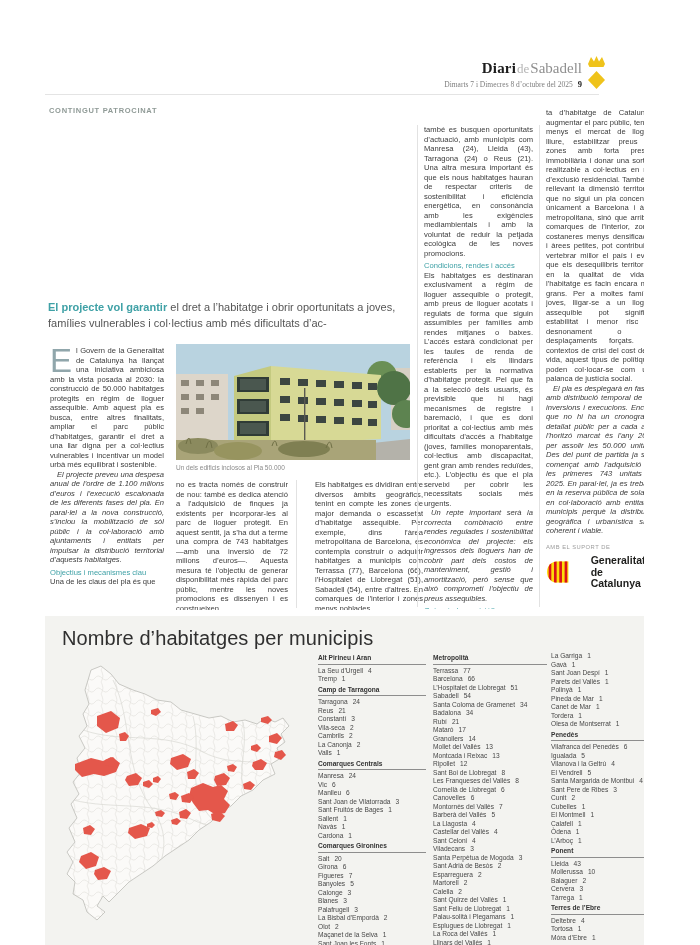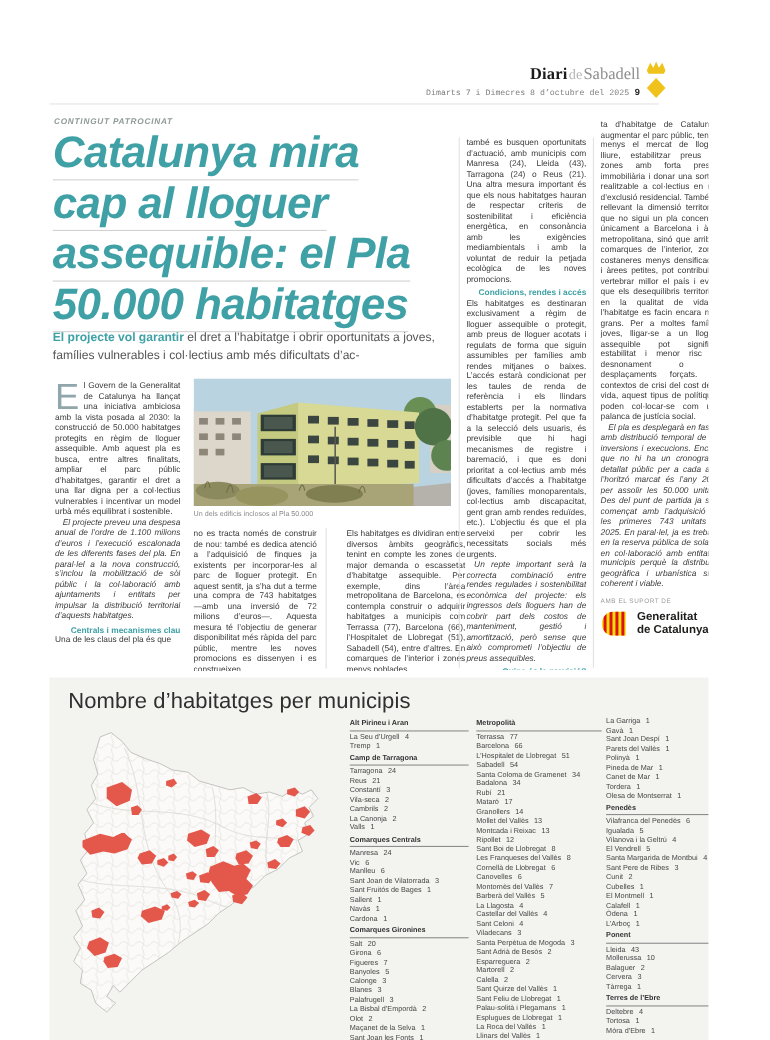--- a/index.html
+++ b/index.html
@@ -4,28 +4,28 @@
 <style>
   html,body{margin:0;padding:0;background:#ffffff;}
   .page{position:relative;width:644px;height:945px;background:#fff;overflow:hidden;
         font-family:"Liberation Sans",sans-serif;color:#3b3b3b;margin-top:28px;}
 
   
   .masthead{position:absolute;top:31px;right:62px;text-align:right;font-family:"Liberation Serif",serif;}
   .mh-bold{font-size:15px;font-weight:700;color:#1c1c1c;letter-spacing:.2px;}
   .mh-de{font-size:13px;color:#b5b5b5;margin:0 1px;}
   .mh-light{font-size:15px;color:#8f8f8f;}
-  .dateline{font-size:7.5px;color:#7d7d7d;margin-top:2px;font-family:Liberation Mono, monospace;}
+  .dateline{font-size:7.5px;color:#7d7d7d;margin-top:2px;font-family:Liberation Serif, serif;}
   .pagenum{font-weight:700;color:#222;margin-left:5px;font-size:8.5px;}
   .diari-logo{position:absolute;top:27px;right:38px;width:19px;height:36px;}
   .top-rule{position:absolute;left:45px;right:45px;top:66px;border-top:1px solid #e4e4e4;}
 
   
   .kicker{position:absolute;left:49px;top:78px;font-size:7.5px;font-weight:700;
-          letter-spacing:.7px;color:#8f9a96;font-style:italic;}
+          letter-spacing:.7px;color:#8f9a96;}
   .headline{position:absolute;left:48px;top:91px;width:380px;}
   .headline .hl span{display:inline-block;font-style:italic;font-weight:600;font-size:40px;
        letter-spacing:-.6px;color:var(--teal);line-height:1.0;padding-bottom:4px;
        border-bottom:1px solid #d2d2d2;margin-bottom:1px;}
   .standfirst{position:absolute;left:48px;top:272px;width:372px;font-size:11px;
        line-height:15.5px;color:#565656;}
   .standfirst b{color:var(--teal);font-weight:700;}
 
   
   .photo{position:absolute;left:176px;top:316px;width:234px;height:116px;overflow:hidden;}
@@ -33,31 +33,31 @@
 
   
   .col{position:absolute;font-size:7.6px;line-height:9.5px;color:#3b3b3b;text-align:justify;overflow:hidden;}
   #col1{left:50px;top:318px;width:114px;height:262px;}
   #col2{left:176px;top:452px;width:112px;height:130px;}
   #col3{left:315px;top:452px;width:108px;height:130px;}
   #col4{left:424px;top:97px;width:109px;height:484px;}
   #col5{left:546px;top:80px;width:109px;height:484px;}
   .col p{margin:0;}
   .col p.ind{text-indent:7px;font-style:italic;}
-  .col .colhead{color:var(--teal);font-weight:700;margin-top:3px;text-align:right;}
+  .col .colhead{color:var(--teal);font-weight:400;margin-top:3px;text-align:left;}
   .dropcap{float:left;font-size:33px;line-height:27px;padding:1px 4px 0 0;color:#90a6ab;font-weight:400;}
   .vrule{position:absolute;border-left:1px solid #e2e2e2;}
   #vr1{left:417px;top:97px;height:482px;}
   #vr2{left:539px;top:97px;height:482px;}
   #vr3{left:296px;top:452px;height:128px;}
 
   
   .support{margin-top:7px;text-align:left;}
   .support-label{font-size:5.8px;letter-spacing:.5px;color:#9c9c9c;margin-bottom:3px;}
-  .gencat{display:flex;align-items:center;gap:9px;}
+  .gencat{display:flex;align-items:center;gap:21px;}
   .gencat-text{font-size:10.5px;font-weight:700;color:#1d1d1b;line-height:11.5px;}
 
   
   .panel{position:absolute;left:45px;top:588px;width:610px;height:342px;background:var(--panel);}
   .panel-title{position:absolute;left:17px;top:11px;font-size:20px;color:#2f2f2f;letter-spacing:.1px;}
   .map{position:absolute;left:8px;top:42px;width:262px;height:290px;}
   .mlist{position:absolute;top:36px;font-size:6.6px;line-height:8.5px;color:#474747;}
   #mlA{left:273px;width:108px;}
   #mlB{left:388px;width:114px;}
   #mlC{left:506px;width:100px;}
@@ -77,26 +77,20 @@
     <div class="dateline"><span>Dimarts 7 i Dimecres 8 d’octubre del 2025</span><span class="pagenum">9</span></div>
   </div>
   <svg class="diari-logo" viewBox="0 0 19 36">
     <polygon points="1,9 4,2 7,6.5 9.5,1 12,6.5 15,2 18,9 16.5,12 2.5,12" style="fill:var(--logo-yellow)"></polygon>
     <path d="M9.5 16 L18 25 L9.5 34 L1 25 Z" style="fill:var(--logo-yellow)"></path>
   </svg>
   <div class="top-rule"></div>
 
   <div class="kicker">CONTINGUT PATROCINAT</div>
 
-  <div class="headline" id="headline">
-      <div class="hl"><span>Catalunya mira</span></div>
-      <div class="hl"><span>cap al lloguer</span></div>
-      <div class="hl"><span>assequible: el Pla</span></div>
-      <div class="hl"><span>50.000 habitatges</span></div>
-    </div>
 
   <div class="standfirst">
     <b>El projecte vol garantir</b><span> el dret a l’habitatge i obrir oportunitats a joves, famílies vulnerables i col·lectius amb més dificultats d’ac-</span>
   </div>
 
   <svg class="photo" viewBox="0 0 234 116" preserveAspectRatio="none">
     <rect width="234" height="116" fill="#b9d3e0"></rect>
     <rect x="0" y="30" width="52" height="68" fill="#ddd6ca"></rect>
     <rect x="5" y="36" width="8" height="6" fill="#8d8779"></rect>
       <rect x="20" y="36" width="8" height="6" fill="#8d8779"></rect>
@@ -146,21 +140,21 @@
     <ellipse cx="22" cy="102" rx="20" ry="8" fill="#8b8a5e"></ellipse>
     <ellipse cx="62" cy="107" rx="24" ry="9" fill="#97945f"></ellipse>
     <ellipse cx="128" cy="105" rx="26" ry="8" fill="#7f7f52"></ellipse>
     <path d="M10 100 q3 -12 5 0 M30 104 q4 -14 6 0 M96 102 q3 -10 5 0 M150 104 q4 -12 6 0" stroke="#6f6f45" stroke-width="1" fill="none"></path>
   </svg>
   <div class="photo-caption">Un dels edificis inclosos al Pla 50.000</div>
 
   <div class="col" id="col1">
       <p><span class="dropcap">E</span>l Govern de la Generalitat de Catalunya ha llançat una iniciativa ambiciosa amb la vista posada al 2030: la construcció de 50.000 habitatges protegits en règim de lloguer assequible. Amb aquest pla es busca, entre altres finalitats, ampliar el parc públic d’habitatges, garantir el dret a una llar digna per a col·lectius vulnerables i incentivar un model urbà més equilibrat i sostenible.</p>
       <p class="ind">El projecte preveu una despesa anual de l’ordre de 1.100 milions d’euros i l’execució escalonada de les diferents fases del pla. En paral·lel a la nova construcció, s’inclou la mobilització de sòl públic i la col·laboració amb ajuntaments i entitats per impulsar la distribució territorial d’aquests habitatges.</p>
-      <p class="colhead">Centrals i mecanismes clau</p>
+      <p class="colhead">Objectius i mecanismes clau</p>
       <p>Una de les claus del pla és que</p>
     </div>
   <div class="col" id="col2">
       <p>no es tracta només de construir de nou: també es dedica atenció a l’adquisició de finques ja existents per incorporar-les al parc de lloguer protegit. En aquest sentit, ja s’ha dut a terme una compra de 743 habitatges —amb una inversió de 72 milions d’euros—. Aquesta mesura té l’objectiu de generar disponibilitat més ràpida del parc públic, mentre les noves promocions es dissenyen i es construeixen.</p>
     </div>
   <div class="col" id="col3">
       <p>Els habitatges es dividiran entre diversos àmbits geogràfics, tenint en compte les zones de major demanda o escassetat d’habitatge assequible. Per exemple, dins l’àrea metropolitana de Barcelona, es contempla construir o adquirir habitatges a municipis com Terrassa (77), Barcelona (66), l’Hospitalet de Llobregat (51), Sabadell (54), entre d’altres. En comarques de l’interior i zones menys poblades</p>
     </div>
   <div class="col" id="col4">
       <p>també es busquen oportunitats d’actuació, amb municipis com Manresa (24), Lleida (43), Tarragona (24) o Reus (21). Una altra mesura important és que els nous habitatges hauran de respectar criteris de sostenibilitat i eficiència energètica, en consonància amb les exigències mediambientals i amb la voluntat de reduir la petjada ecològica de les noves promocions.</p>

